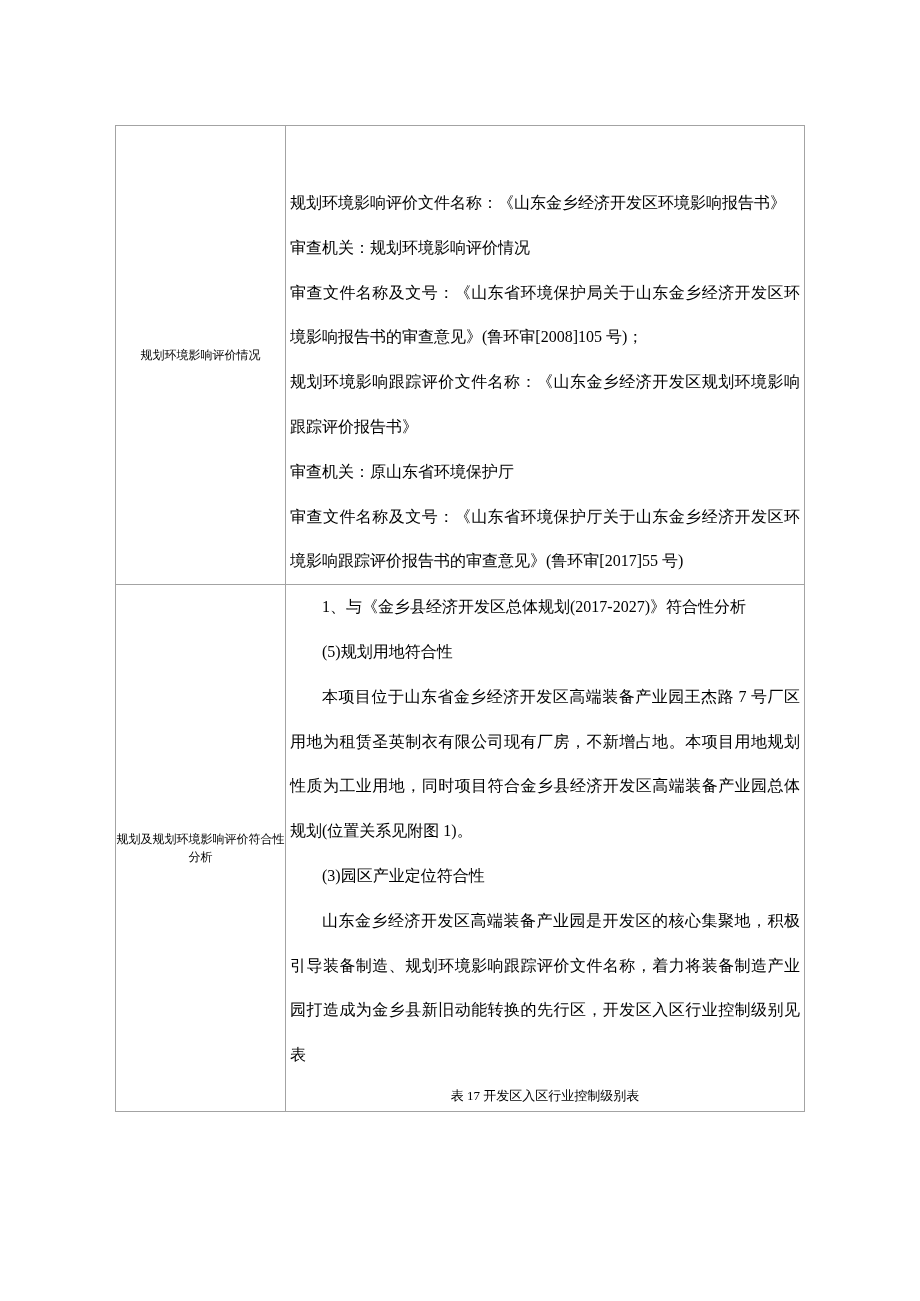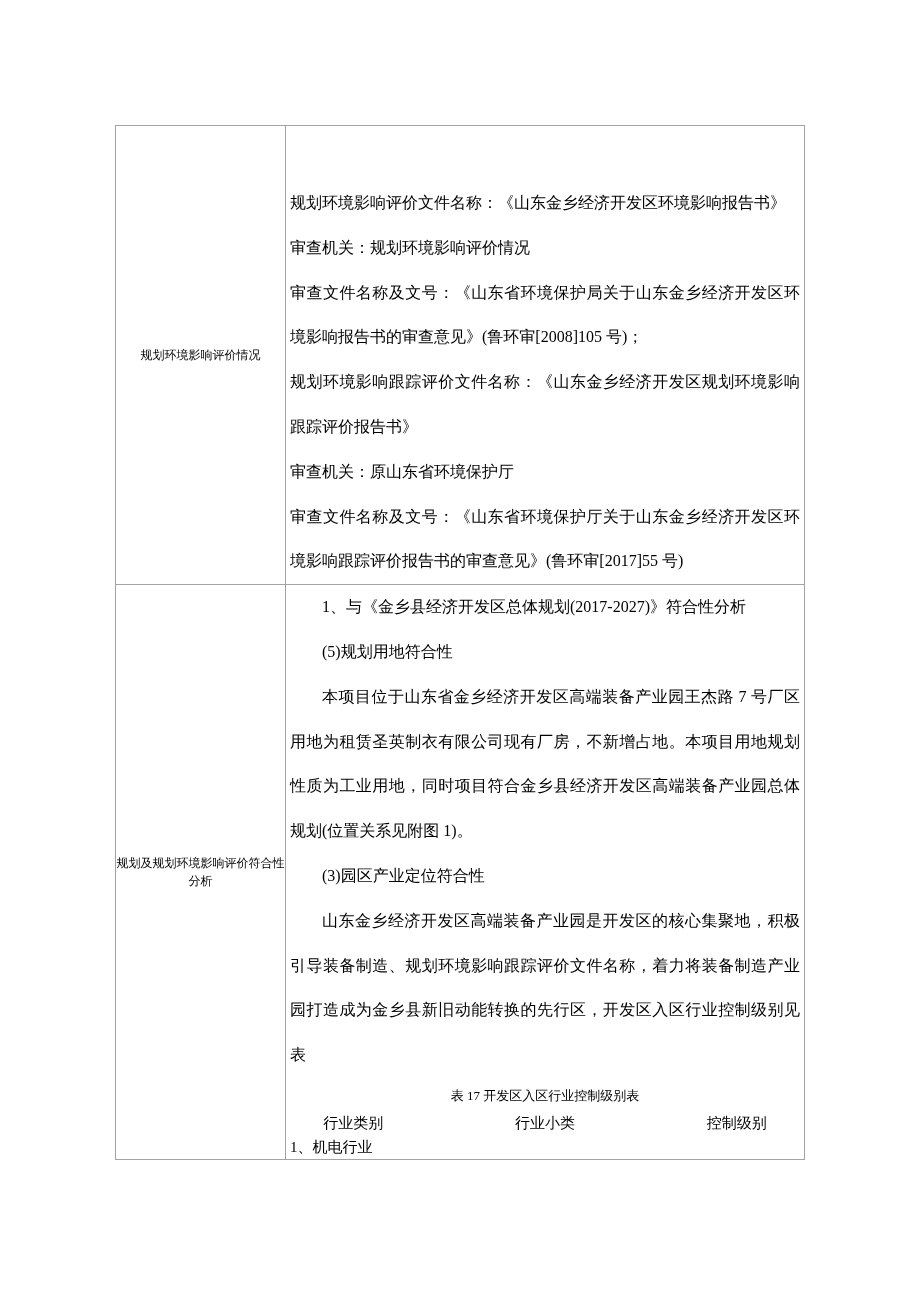--- a/index.html
+++ b/index.html
@@ -112,37 +112,18 @@
     </td>
     <td class="right-col conformity">
       <div class="paras">
         <p class="ind">1、与《金乡县经济开发区总体规划(2017-2027)》符合性分析</p>
         <p class="ind1">(5)规划用地符合性</p>
         <p class="ind">本项目位于山东省金乡经济开发区高端装备产业园王杰路 7 号厂区用地为租赁圣英制衣有限公司现有厂房，不新增占地。本项目用地规划性质为工业用地，同时项目符合金乡县经济开发区高端装备产业园总体规划(位置关系见附图 1)。</p>
         <p class="ind1">(3)园区产业定位符合性</p>
         <p class="ind">山东金乡经济开发区高端装备产业园是开发区的核心集聚地，积极引导装备制造、规划环境影响跟踪评价文件名称，着力将装备制造产业园打造成为金乡县新旧动能转换的先行区，开发区入区行业控制级别见表</p>
       </div>
       <div class="sub-caption">表 17 开发区入区行业控制级别表</div>
-      <table class="inner">
-        <colgroup>
-          <col style="width:26%">
-          <col style="width:48%">
-          <col style="width:26%">
-        </colgroup>
-        <tbody>
-                <tr>
-          <th>行业类别</th>
-          <th>行业小类</th>
-          <th>控制级别</th>
-        </tr>
-        <tr>
-          <td style="text-align:left">1、机电行业</td>
-          <td></td>
-          <td></td>
-        </tr>
-      </tbody>
-            </table>
     </td>
   </tr>
 
 </tbody>
     </table>
 </div>
 
 </body></html>

